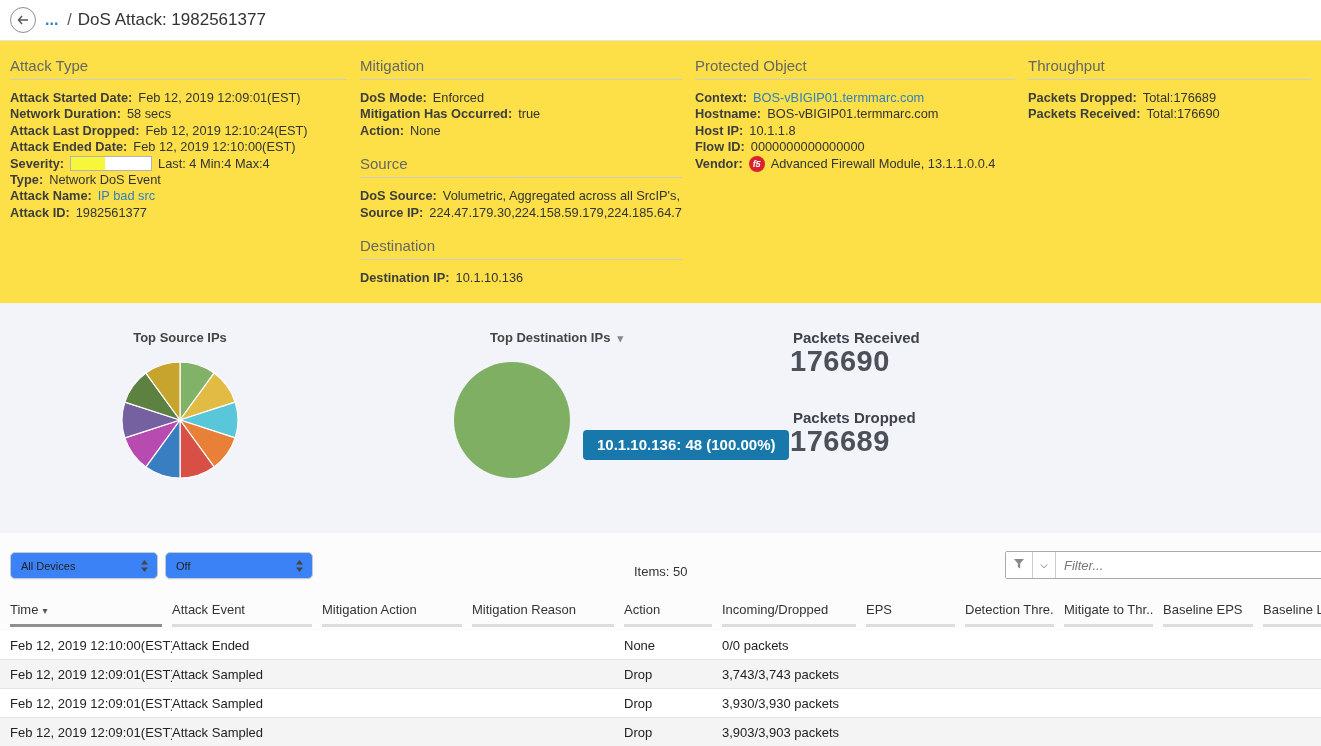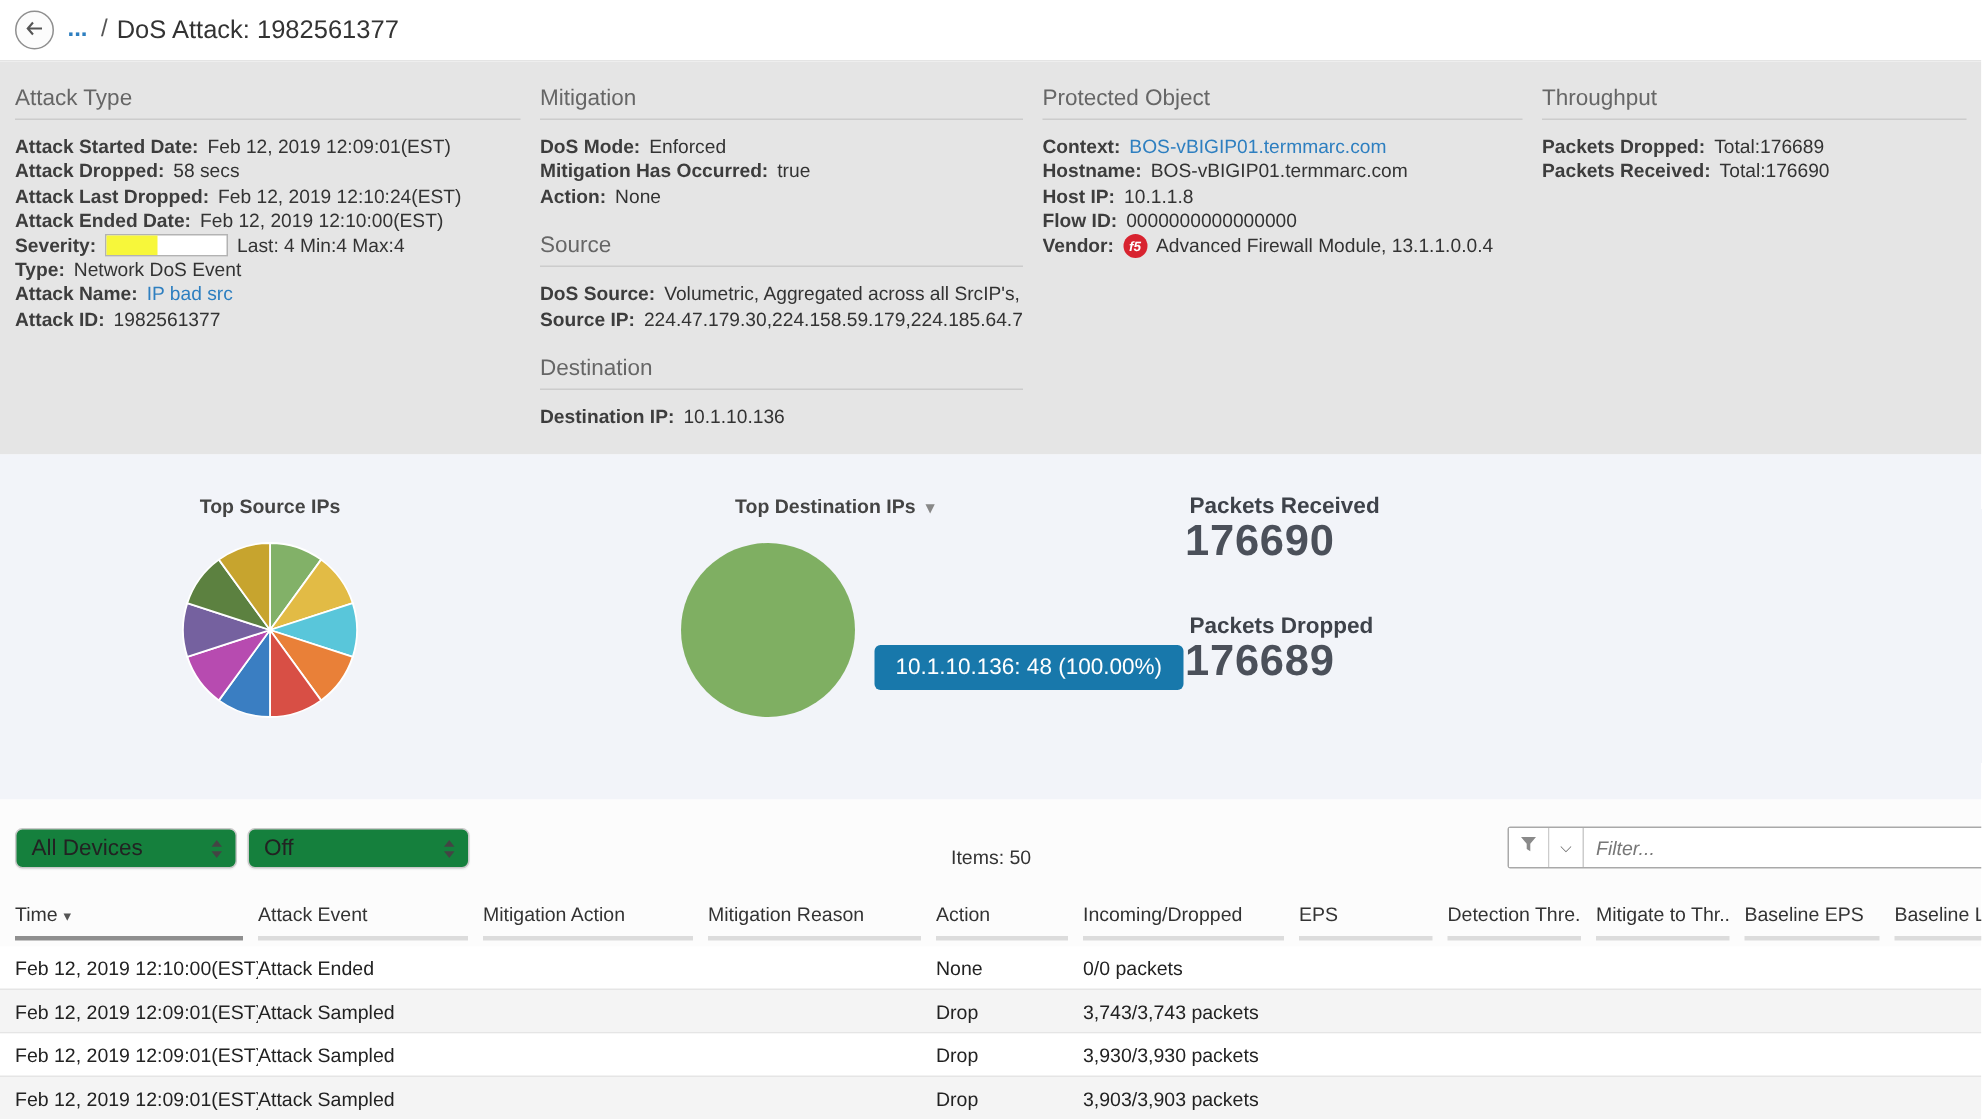--- a/index.html
+++ b/index.html
@@ -10,21 +10,21 @@
   .topbar{position:absolute;top:0;left:0;width:100%;height:41px;background:#fff;
     border-bottom:1px solid #e4e4e4;display:flex;align-items:center;padding-left:10px;
     box-sizing:border-box;gap:9px;z-index:5;}
   .back-btn{width:24px;height:24px;border:1px solid #8f8f8f;border-radius:50%;
     display:flex;align-items:center;justify-content:center;background:#fcfcfc;cursor:pointer;flex:0 0 auto;}
   .crumb-ellipsis{color:#2e7fc0;font-size:16px;font-weight:bold;cursor:pointer;}
   .crumb-sep{color:#555;font-size:16px;}
   .crumb-title{color:#333;font-size:17px;margin-left:-3px;}
 
   
-  .details{position:absolute;top:41px;left:0;width:100%;height:262px;background:#e5e5e5;}
+  .details{position:absolute;top:41px;left:0;width:100%;height:262px;background:#fde047;}
   .col{position:absolute;top:16px;}
   .col1{left:10px;width:337px;}
   .col2{left:360px;width:322px;}
   .col3{left:695px;width:320px;}
   .col4{left:1028px;width:283px;}
   .sec-title{font-size:15px;color:#666;padding-bottom:5px;border-bottom:1px solid #ccc;margin-bottom:10px;}
   .sec-gap{margin-top:16px;}
   .frow{font-size:12.8px;line-height:16.4px;color:#333;display:flex;gap:6px;
     white-space:nowrap;overflow:hidden;align-items:baseline;}
   .flabel{font-weight:bold;color:#3d3d3d;}
@@ -39,32 +39,32 @@
   
   .chartband{position:absolute;top:303px;left:0;width:100%;height:230px;background:#f2f4f9;}
   .pie-title{position:absolute;font-size:13px;font-weight:bold;color:#444;}
   #pie1-title{left:120px;top:27px;width:120px;text-align:center;}
   #pie2-title{left:458px;top:27px;margin-left:32px;}
   .dd-caret{color:#888;font-size:11px;margin-left:7px;cursor:pointer;}
   .pie-svg{position:absolute;width:120px;height:120px;}
   #pie-source{left:120px;top:57px;}
   #pie-dest{left:452px;top:57px;}
   .pie-tooltip{position:absolute;left:583px;top:127px;height:30px;background:#1878ab;
-    border-radius:4px;color:#fff;font-weight:normal;font-size:15px;line-height:30px;padding:0 14px;}
+    border-radius:4px;color:#fff;font-weight:bold;font-size:15px;line-height:30px;padding:0 14px;}
   .stat-label{position:absolute;left:793px;font-size:15px;font-weight:bold;color:#3e424a;}
   .stat-value{position:absolute;left:790px;font-size:29px;font-weight:bold;color:#4b505a;letter-spacing:0.5px;}
   #stat-received-label{top:26px;}
   #stat-received-value{top:42px;}
   #stat-dropped-label{top:106px;}
   #stat-dropped-value{top:122px;}
 
   
   .lower{position:absolute;top:533px;left:0;width:100%;height:213px;background:#fcfcfc;}
   .select{position:absolute;top:19px;height:27px;border:1px solid #c9c9c9;border-radius:5px;
-    background:#15803d;display:flex;align-items:center;padding:0 8px 0 10px;font-size:15px;color:#222;
+    background:#3b82f6;display:flex;align-items:center;padding:0 8px 0 10px;font-size:11px;color:#222;
     box-sizing:border-box;box-shadow:0 1px 1px rgba(0,0,0,0.05);cursor:pointer;}
   #select-devices{left:10px;width:148px;}
   #select-mode{left:165px;width:148px;}
   .select .spinner{margin-left:auto;display:flex;}
   .items-label{position:absolute;left:634px;top:31px;font-size:13px;color:#333;}
   .filter-group{position:absolute;left:1005px;top:18px;height:28px;width:400px;
     border:1px solid #a9a9a9;background:#fff;display:flex;align-items:stretch;border-radius:2px;box-sizing:border-box;}
   .filter-btn{width:26px;border-right:1px solid #ccc;display:flex;align-items:center;
     justify-content:center;cursor:pointer;background:#fff;}
   .filter-chevron{width:22px;border-right:1px solid #ccc;display:flex;align-items:center;
@@ -106,21 +106,21 @@
 
   <div class="details">
 
     <div class="col col1">
       <div class="sec-title">Attack Type</div>
       <div class="frow">
         <span class="flabel">Attack Started Date:</span>
         <span>Feb 12, 2019 12:09:01(EST)</span>
       </div>
       <div class="frow">
-        <span class="flabel">Attack Dropped:</span>
+        <span class="flabel">Network Duration:</span>
         <span>58 secs</span>
       </div>
       <div class="frow">
         <span class="flabel">Attack Last Dropped:</span>
         <span>Feb 12, 2019 12:10:24(EST)</span>
       </div>
       <div class="frow">
         <span class="flabel">Attack Ended Date:</span>
         <span>Feb 12, 2019 12:10:00(EST)</span>
       </div>

